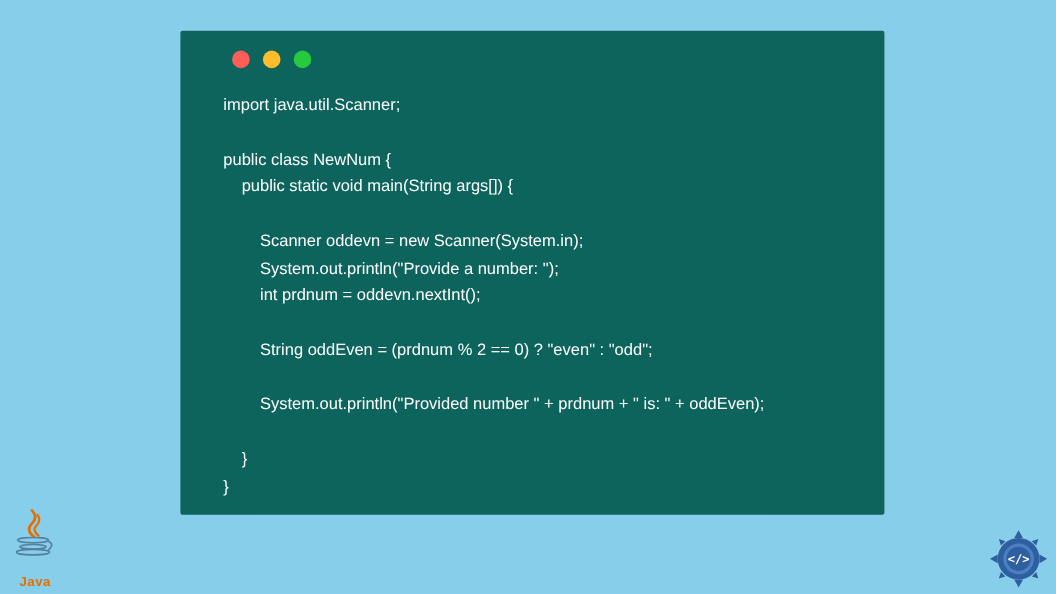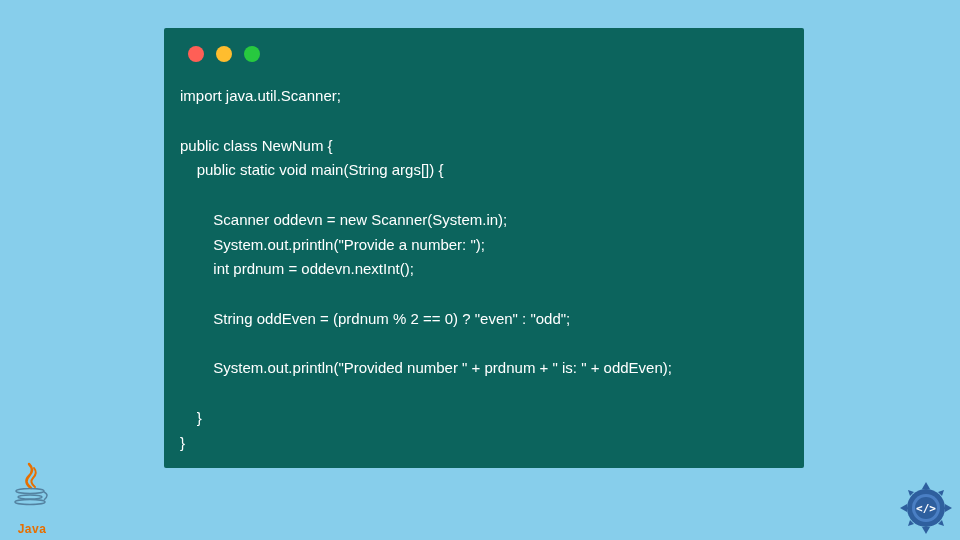--- a/index.html
+++ b/index.html
@@ -12,21 +12,21 @@
     overflow: hidden;
   }
   .code-window {
     position: absolute;
     top: 28px;
     left: 164px;
     width: 640px;
     height: 440px;
     background: #0c645d;
     border-radius: 2px;
-    padding: 18px 16px;
+    padding: 18px 39px;
   }
   .window-dots {
     display: flex;
     gap: 12px;
     margin-bottom: 22px;
     margin-left: 8px;
   }
   .dot {
     width: 16px;
     height: 16px;

